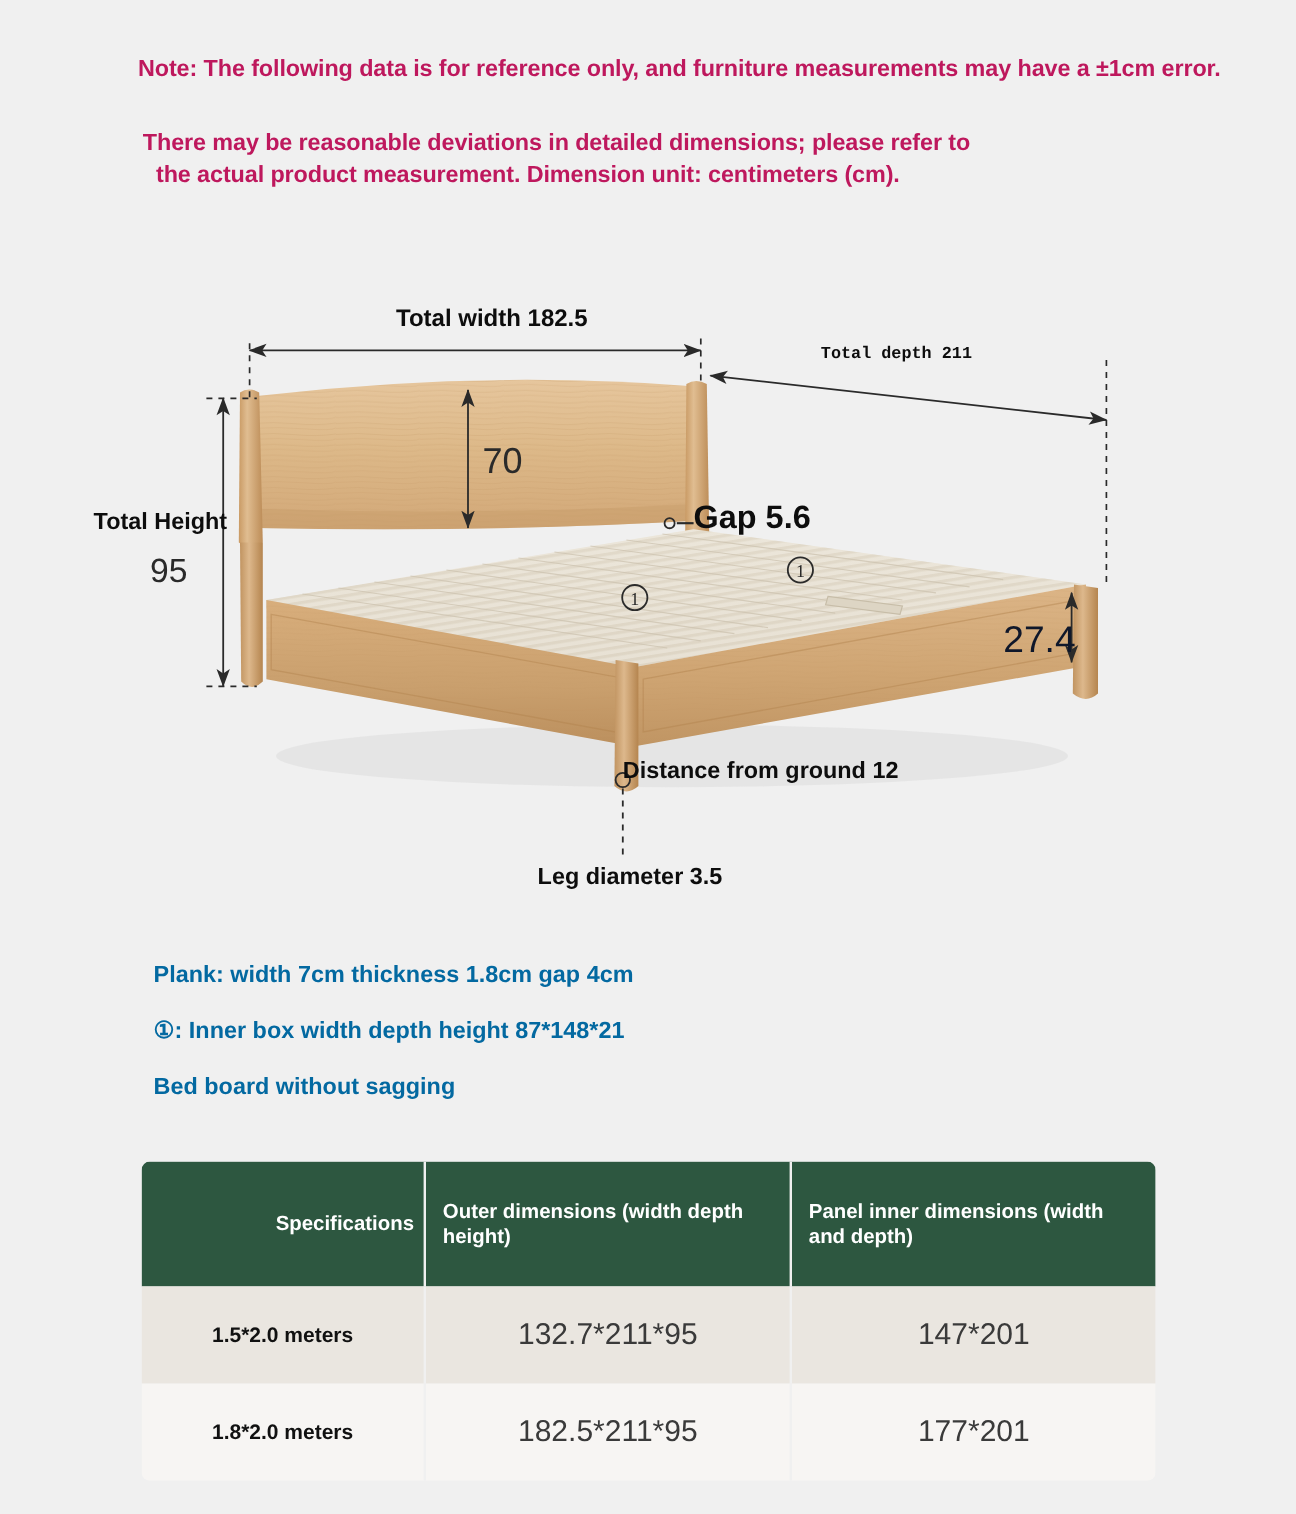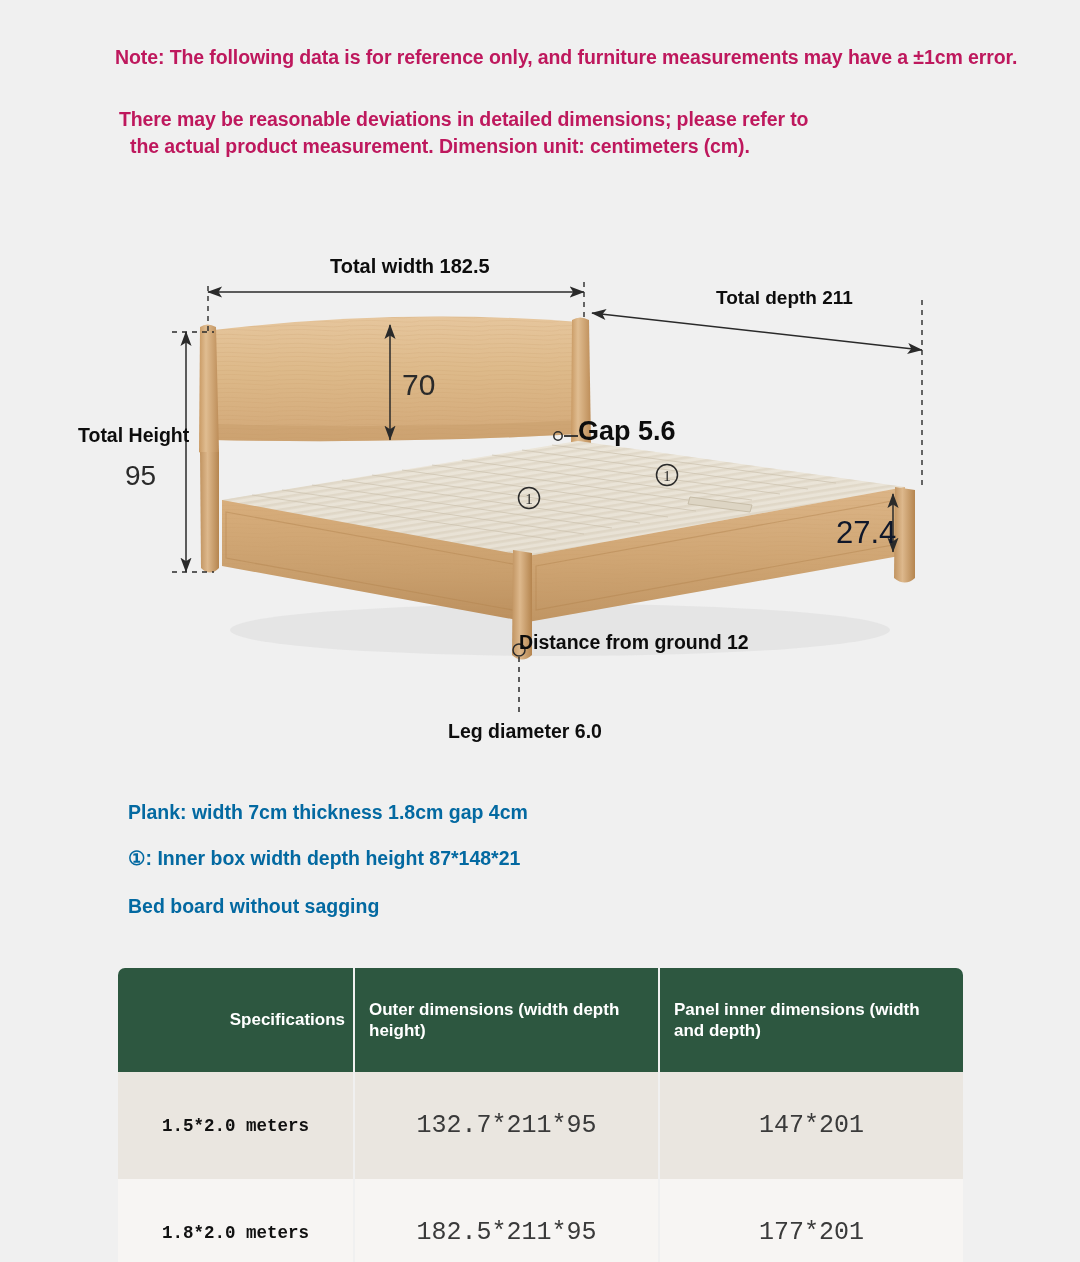--- a/index.html
+++ b/index.html
@@ -50,21 +50,21 @@
     white-space: nowrap;
     font-weight: bold;
     color: #0d0d0d;
   }
   .dim-label.thin {
     font-weight: normal;
     color: #2a2a2a;
   }
 
   #lbl-total-width   { left: 330px; top: 255px;  font-size: 20px; }
-  #lbl-total-depth   { left: 716px; top: 287px;  font-size: 19px; }
+  #lbl-total-depth   { left: 684px; top: 287px;  font-size: 14px; font-family: Liberation Mono, monospace; }
   #lbl-gap           { left: 578px; top: 416px;  font-size: 27px; }
   #lbl-th-word       { left: 78px;  top: 424px;  font-size: 19.5px; }
   #lbl-th-value      { left: 125px; top: 460px;  font-size: 28px; font-weight: normal; color:#2a2a2a; }
   #lbl-50            { left: 402px; top: 368px;  font-size: 30px; font-weight: normal; color:#2a2a2a; }
   #lbl-274           { left: 836px; top: 515px;  font-size: 31px; font-weight: normal; color:#0f172a; }
   #lbl-ground        { left: 519px; top: 631px;  font-size: 19.5px; }
   #lbl-legdia        { left: 448px; top: 720px;  font-size: 19.5px; }
 
   
   .spec-line {
@@ -109,22 +109,21 @@
   #spec-table th.col-spec {
     text-align: right;
     padding: 0 8px;
   }
   #spec-table th:last-child { border-right: none; }
 
   #spec-table td {
     height: 73px;
     vertical-align: middle;
     border-right: 2px solid #f0f0f0;
-    padding: 17px 14px;
-    font-family: Liberation Mono, monospace;
+    padding: 4px 14px;
   }
   #spec-table td:last-child { border-right: none; }
 
   #spec-table tr.row-a td { background: #eae6e0; }
   #spec-table tr.row-b td { background: #f7f5f3; }
 
   #spec-table td.cell-spec {
     text-align: center;
     font-size: 17.5px;
     font-weight: bold;
@@ -287,21 +286,21 @@
   </svg>
 
   <div class="dim-label" id="lbl-total-width">Total width 182.5</div>
   <div class="dim-label" id="lbl-total-depth">Total depth 211</div>
   <div class="dim-label" id="lbl-gap">Gap 5.6</div>
   <div class="dim-label" id="lbl-th-word">Total Height</div>
   <div class="dim-label thin" id="lbl-th-value">95</div>
   <div class="dim-label thin" id="lbl-50">70</div>
   <div class="dim-label thin" id="lbl-274">27.4</div>
   <div class="dim-label" id="lbl-ground">Distance from ground 12</div>
-  <div class="dim-label" id="lbl-legdia">Leg diameter 6.0</div>
+  <div class="dim-label" id="lbl-legdia">Leg diameter 3.5</div>
 </div>
 
 <div class="spec-line" id="spec-0">Plank: width 7cm thickness 1.8cm gap 4cm</div>
 <div class="spec-line" id="spec-1">①: Inner box width depth height 87*148*21</div>
 <div class="spec-line" id="spec-2">Bed board without sagging</div>
 
 <div id="spec-table">
   <table>
     <colgroup>
       <col class="col-1">

